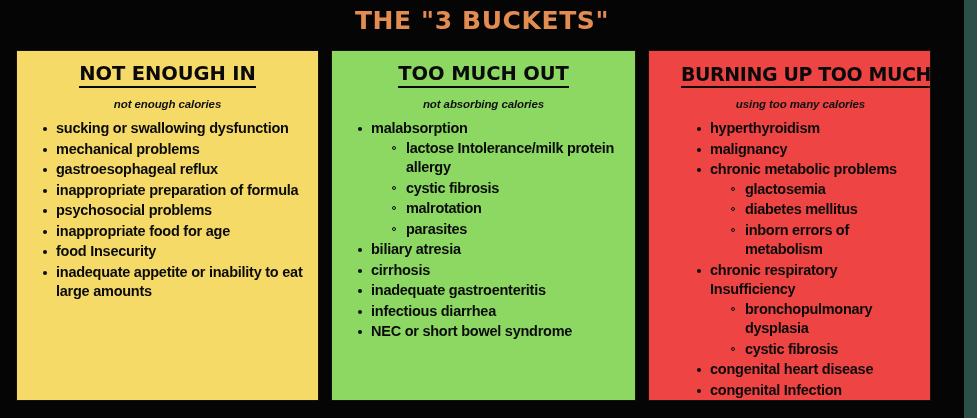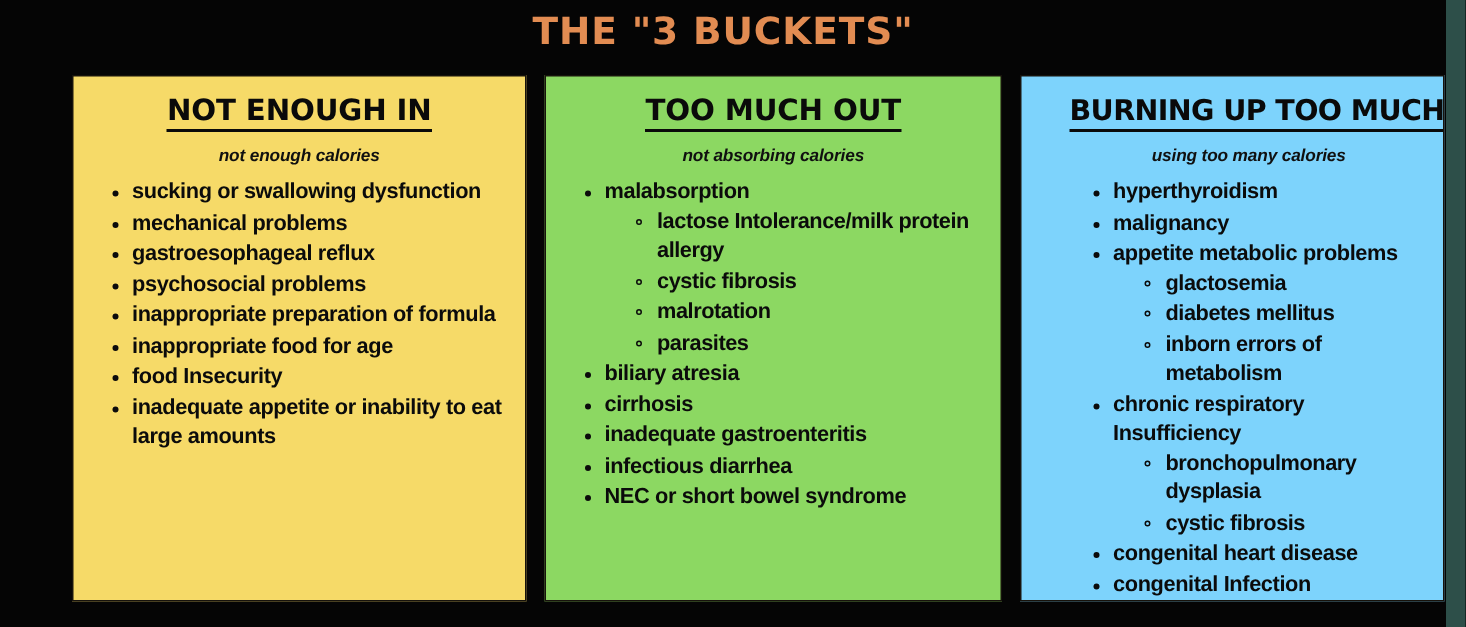--- a/index.html
+++ b/index.html
@@ -37,37 +37,37 @@
     font-size: 25px;
     font-weight: bold;
     letter-spacing: 0.6px;
     color: #e28c52;
     font-family: "DejaVu Sans", sans-serif;
     line-height: 34px;
     white-space: nowrap;
   }
   #buckets {
     position: absolute;
-    left: 48px;
+    left: 16px;
     top: 50px;
     width: 929px;
     height: 351px;
     display: flex;
     gap: 12px;
   }
   .bucket {
     box-sizing: border-box;
     border: 1.5px solid #17130c;
     padding: 9px 10px 6px 10px;
     overflow: hidden;
     position: relative;
   }
   .bucket-yellow { background: #f6da68; width: 303px; }
   .bucket-green  { background: #8cd862; width: 305px; }
-  .bucket-orange { background: #7dd3fc; width: 283px; padding-left: 32px; }
+  .bucket-orange { background: #ef4444; width: 283px; padding-left: 32px; }
 
   .bucket-header {
     text-align: center;
     font-family: "DejaVu Sans", sans-serif;
     font-weight: bold;
     font-size: 19.5px;
     color: #0a0a0a;
     letter-spacing: -0.1px;
     line-height: 24px;
     margin: 2px 0 0 0;
@@ -159,24 +159,24 @@
         <li>
             <span class="txt">sucking or swallowing dysfunction</span>
           </li>
         <li>
             <span class="txt">mechanical problems</span>
           </li>
         <li>
             <span class="txt">gastroesophageal reflux</span>
           </li>
         <li>
+            <span class="txt">inappropriate preparation of formula</span>
+          </li>
+        <li>
             <span class="txt">psychosocial problems</span>
-          </li>
-        <li>
-            <span class="txt">inappropriate preparation of formula</span>
           </li>
         <li>
             <span class="txt">inappropriate food for age</span>
           </li>
         <li>
             <span class="txt">food Insecurity</span>
           </li>
         <li>
             <span class="txt">inadequate appetite or inability to eat large amounts</span>
           </li>
@@ -218,21 +218,21 @@
       <div class="bucket-header"><span class="hdr-text">BURNING UP TOO MUCH</span></div>
       <div class="bucket-subtitle">using too many calories</div>
       <ul class="lvl1">
         <li>
             <span class="txt">hyperthyroidism</span>
           </li>
         <li>
             <span class="txt">malignancy</span>
           </li>
         <li class="has-children">
-          <span class="txt">appetite metabolic problems</span>
+          <span class="txt">chronic metabolic problems</span>
           <ul class="lvl2">
             <li><span>glactosemia</span></li>
             <li><span>diabetes mellitus</span></li>
             <li><span>inborn errors of metabolism</span></li>
           </ul>
         </li>
         <li class="has-children">
           <span class="txt">chronic respiratory Insufficiency</span>
           <ul class="lvl2">
             <li><span>bronchopulmonary dysplasia</span></li>

